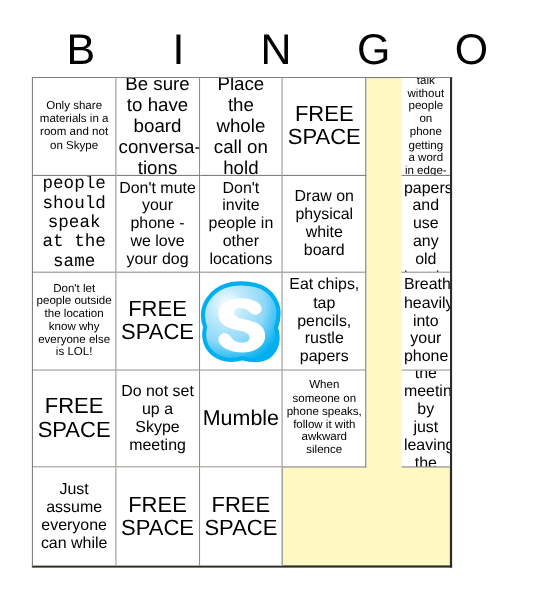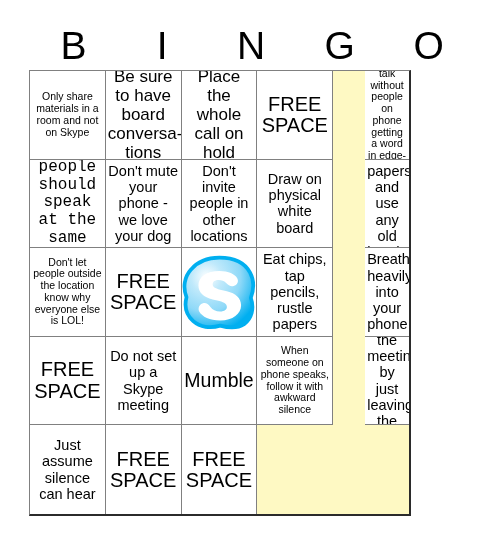--- a/index.html
+++ b/index.html
@@ -179,21 +179,21 @@
       <div class="cell fs-xl">
         <span class="cell-text">Mumble</span>
       </div>
       <div class="cell fs-xs">
         <span class="cell-text">When someone on phone speaks, follow it with awkward silence</span>
       </div>
       <div class="cell fs-m">
         <span class="cell-text">End the meeting by just leaving the room</span>
       </div>
       <div class="cell fs-m">
-        <span class="cell-text">Just assume silence can hear</span>
+        <span class="cell-text">Just assume everyone can while</span>
       </div>
       <div class="cell fs-free">
         <span class="cell-text">FREE SPACE</span>
       </div>
       <div class="cell fs-free">
         <span class="cell-text">FREE SPACE</span>
       </div>
     </div>
 
 </div>

